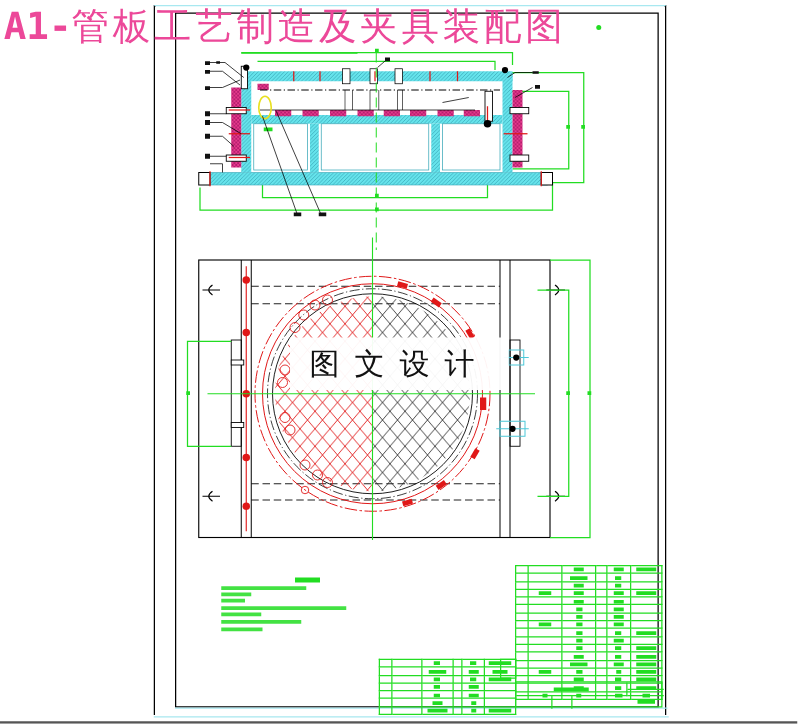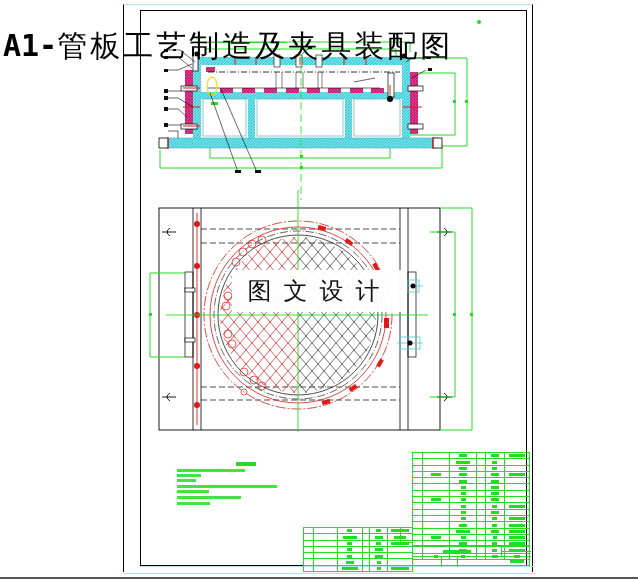--- a/index.html
+++ b/index.html
@@ -17,22 +17,22 @@
   #sheet-inner {
     position: absolute; left: 140px; top: 10px; width: 387px; height: 556px;
     border: 1.5px solid #000; box-sizing: border-box;
   }
   #bottom-cyan-1 { position:absolute; left:140px; top:566px; width:394px; height:1px; background:#a8e8f0; }
   #bottom-cyan-2 { position:absolute; left:123px; top:573px; width:412px; height:1px; background:#a8e8f0; }
   #bottom-gray { position:absolute; left:0; top:577px; width:638px; height:2px; background:#555; }
   #title {
     position: absolute; left: 3px; top: 4px;
     font-family: "DejaVu Sans", sans-serif;
-    font-size: 30px; line-height: 36px; color: #000000; font-weight: normal;
-    letter-spacing: 0px; white-space: nowrap; margin-top: 24px;
+    font-size: 30px; line-height: 36px; color: #ec4899; font-weight: normal;
+    letter-spacing: 0px; white-space: nowrap;
   }
   #title .prefix { font-family: "DejaVu Sans Mono", monospace; font-weight: bold; font-size: 30px; }
   #title .cn { font-family: "DejaVu Serif", serif; letter-spacing: 3px; }
   #watermark {
     position: absolute; left: 232px; top: 270px; width: 175px; height: 42px;
     background: rgba(255,255,255,0.95);
     font-family: Liberation Serif, serif; font-size: 24px; color: #111;
     display: flex; align-items: center; justify-content: center; letter-spacing: 12px;
   }
   .notes-title { position:absolute; left:236px; top:462px; width:20px; height:4px; background:#22dd22; }

